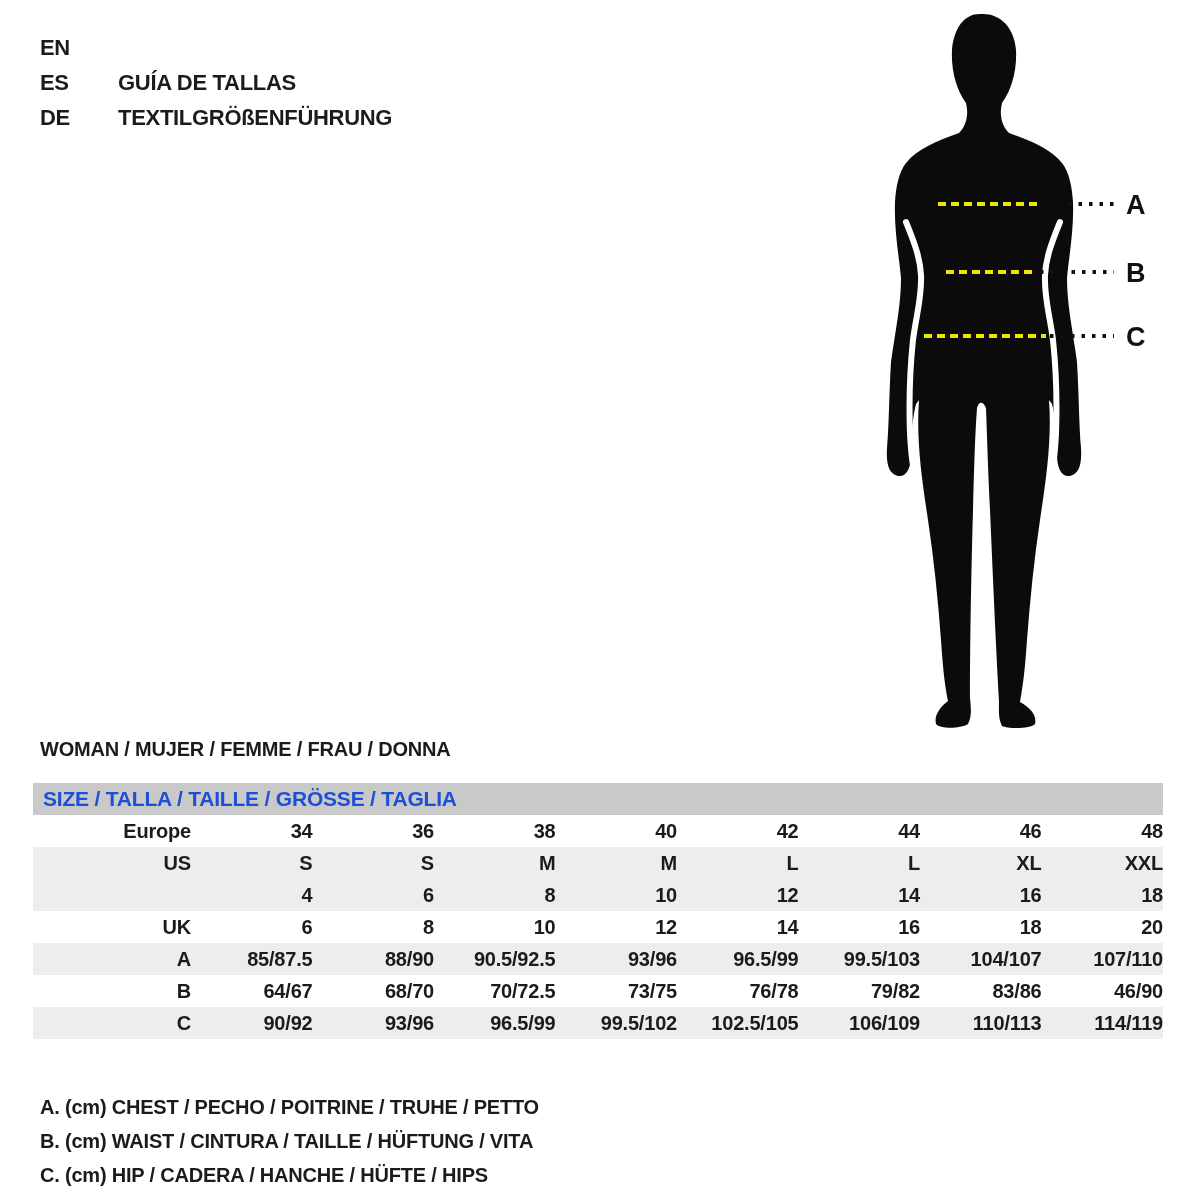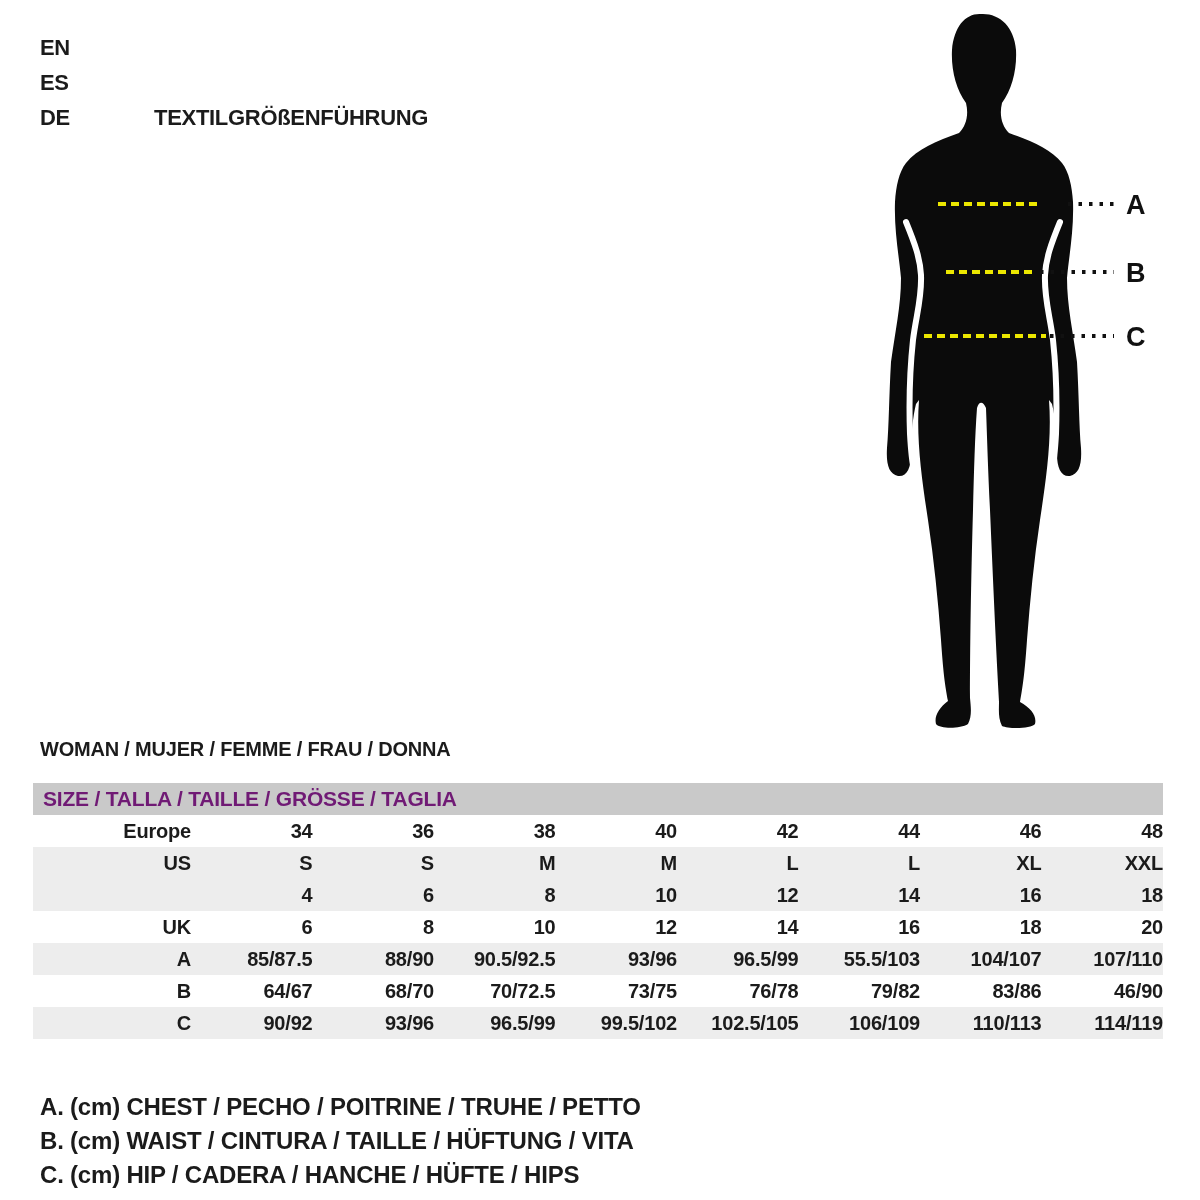--- a/index.html
+++ b/index.html
@@ -4,56 +4,57 @@
 <style>
   html,body{margin:0;padding:0;background:#fff;}
   body{
     width:1200px;height:1200px;position:relative;overflow:hidden;
     font-family:"Liberation Sans","DejaVu Sans",sans-serif;
     color:var(--ink,#1b1b1b);
     -webkit-font-smoothing:antialiased;
   }
   
   .langs{position:absolute;left:40px;top:30px;}
-  .lang-row{display:flex;height:35px;line-height:35px;gap:36px;}
+  .lang-row{display:flex;height:35px;line-height:35px;}
   .lang-code{width:78px;font-size:22px;font-weight:700;letter-spacing:-.3px;}
   .lang-label{font-size:22px;font-weight:700;letter-spacing:-.3px;white-space:nowrap;}
   
   .figure{position:absolute;left:880px;top:10px;width:300px;height:740px;}
   
   .section-title{position:absolute;left:40px;top:738px;font-size:20px;font-weight:700;letter-spacing:-.2px;}
   
   .size-table{position:absolute;left:33px;top:783px;width:1130px;}
   .thead{
     height:32px;line-height:32px;background:var(--header-bg,#c9c9c9);
-    font-size:21px;font-weight:700;padding-left:10px;letter-spacing:-.2px;color:#701a75;
+    font-size:21px;font-weight:700;padding-left:10px;letter-spacing:-.2px;color:#1d4ed8;
     box-sizing:border-box;
   }
   .trow{
     display:grid;grid-template-columns:158px repeat(8,1fr);
     height:32px;align-items:center;font-size:20px;font-weight:700;letter-spacing:-.2px;
   }
   .trow.shaded{background:var(--stripe-bg,#ededed);}
   .tlabel{padding-left:10px;text-align:right;}
   .tcell{text-align:right;}
   
   .legend{position:absolute;left:40px;top:1090px;}
-  .legend-line{height:34px;line-height:34px;font-size:24px;font-weight:700;letter-spacing:-.2px;white-space:nowrap;}
+  .legend-line{height:34px;line-height:34px;font-size:20px;font-weight:700;letter-spacing:-.2px;white-space:nowrap;}
   
   .marker-label{font-family:"Liberation Sans","DejaVu Sans",sans-serif;font-size:27px;font-weight:700;fill:#111;}
 </style>
 </head>
 <body>
 
 <div class="langs">
     <div class="lang-row">
       <span class="lang-code">EN</span>
     </div>
     <div class="lang-row">
       <span class="lang-code">ES</span>
+      <span class="lang-label">GUÍA DE TALLAS</span>
     </div>
     <div class="lang-row">
       <span class="lang-code">DE</span>
       <span class="lang-label">TEXTILGRÖßENFÜHRUNG</span>
     </div>
   </div>
 
 <svg class="figure" viewBox="0 0 300 740" xmlns="http://www.w3.org/2000/svg">
   <g>
     <path fill="#0b0b0b" d="
@@ -150,21 +151,21 @@
         <span class="tcell">18</span>
         <span class="tcell">20</span>
       </div>
       <div class="trow shaded">
         <span class="tlabel">A</span>
         <span class="tcell">85/87.5</span>
         <span class="tcell">88/90</span>
         <span class="tcell">90.5/92.5</span>
         <span class="tcell">93/96</span>
         <span class="tcell">96.5/99</span>
-        <span class="tcell">55.5/103</span>
+        <span class="tcell">99.5/103</span>
         <span class="tcell">104/107</span>
         <span class="tcell">107/110</span>
       </div>
       <div class="trow">
         <span class="tlabel">B</span>
         <span class="tcell">64/67</span>
         <span class="tcell">68/70</span>
         <span class="tcell">70/72.5</span>
         <span class="tcell">73/75</span>
         <span class="tcell">76/78</span>

